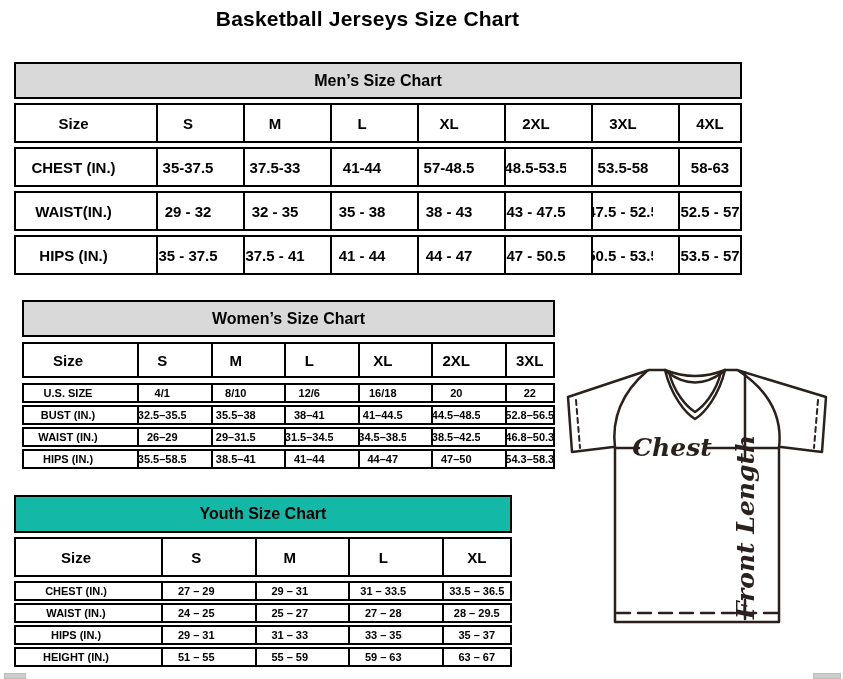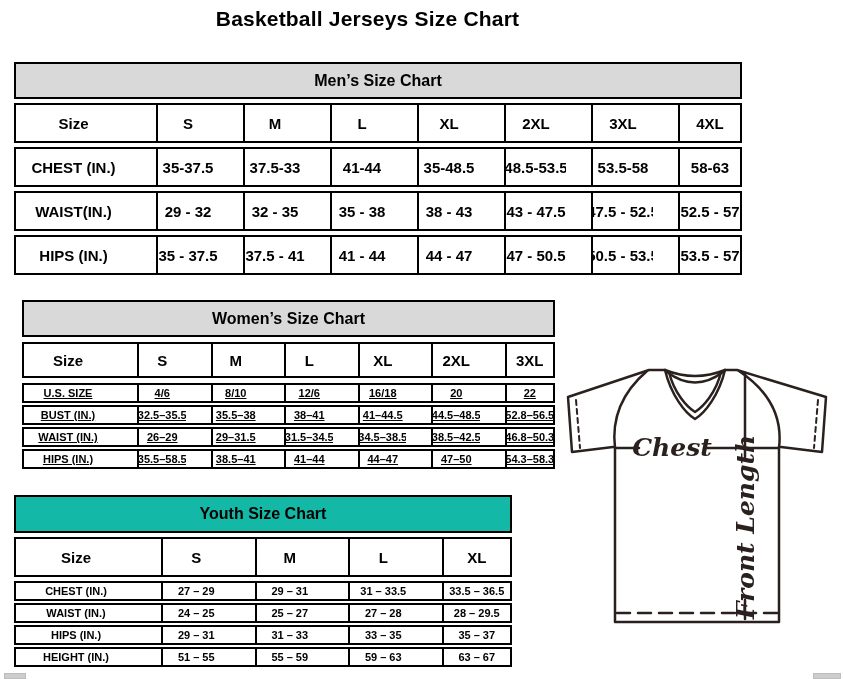--- a/index.html
+++ b/index.html
@@ -33,21 +33,21 @@
     white-space: nowrap; overflow: hidden;
   }
   .cell:first-child { border-left: none; }
 
   .men   { left: 14px; top: 62px;  width: 728px; }
   .men .trow { height: 40px; margin-top: 4px; font-size: 15px; }
   .men .cell.label { flex: 0 0 115px; }
 
   .women { left: 14px; top: 300px; width: 541px; padding-left: 8px; }
   .women .trow.header { height: 36px; margin-top: 5px; font-size: 15px; }
-  .women .trow.data   { height: 20px; margin-top: 2px; font-size: 11px; text-decoration: underline; }
+  .women .trow.data   { height: 20px; margin-top: 2px; font-size: 11px; }
   .women .trow.data.first { margin-top: 5px; }
   .women .cell.label { flex: 0 0 88px; }
 
   .youth { left: 14px; top: 495px; width: 498px; }
   .youth .band { height: 38px; }
   .youth .trow.header { height: 40px; margin-top: 4px; font-size: 15px; }
   .youth .trow.data   { height: 20px; margin-top: 2px; font-size: 11px; }
   .youth .trow.data.first { margin-top: 4px; }
   .youth .cell.label { flex: 0 0 120px; }
 
@@ -78,21 +78,21 @@
       <div class="cell">XL</div>
       <div class="cell">2XL</div>
       <div class="cell">3XL</div>
       <div class="cell">4XL</div>
     </div>
     <div class="trow data first">
       <div class="cell label">CHEST (IN.)</div>
       <div class="cell">35-37.5</div>
       <div class="cell">37.5-33</div>
       <div class="cell">41-44</div>
-      <div class="cell">35-48.5</div>
+      <div class="cell">57-48.5</div>
       <div class="cell">48.5-53.5</div>
       <div class="cell">53.5-58</div>
       <div class="cell">58-63</div>
     </div>
     <div class="trow data">
       <div class="cell label">WAIST(IN.)</div>
       <div class="cell">29 - 32</div>
       <div class="cell">32 - 35</div>
       <div class="cell">35 - 38</div>
       <div class="cell">38 - 43</div>
@@ -117,21 +117,21 @@
       <div class="cell label">Size</div>
       <div class="cell">S</div>
       <div class="cell">M</div>
       <div class="cell">L</div>
       <div class="cell">XL</div>
       <div class="cell">2XL</div>
       <div class="cell">3XL</div>
     </div>
     <div class="trow data first">
       <div class="cell label">U.S. SIZE</div>
-      <div class="cell">4/6</div>
+      <div class="cell">4/1</div>
       <div class="cell">8/10</div>
       <div class="cell">12/6</div>
       <div class="cell">16/18</div>
       <div class="cell">20</div>
       <div class="cell">22</div>
     </div>
     <div class="trow data">
       <div class="cell label">BUST (IN.)</div>
       <div class="cell">32.5–35.5</div>
       <div class="cell">35.5–38</div>

